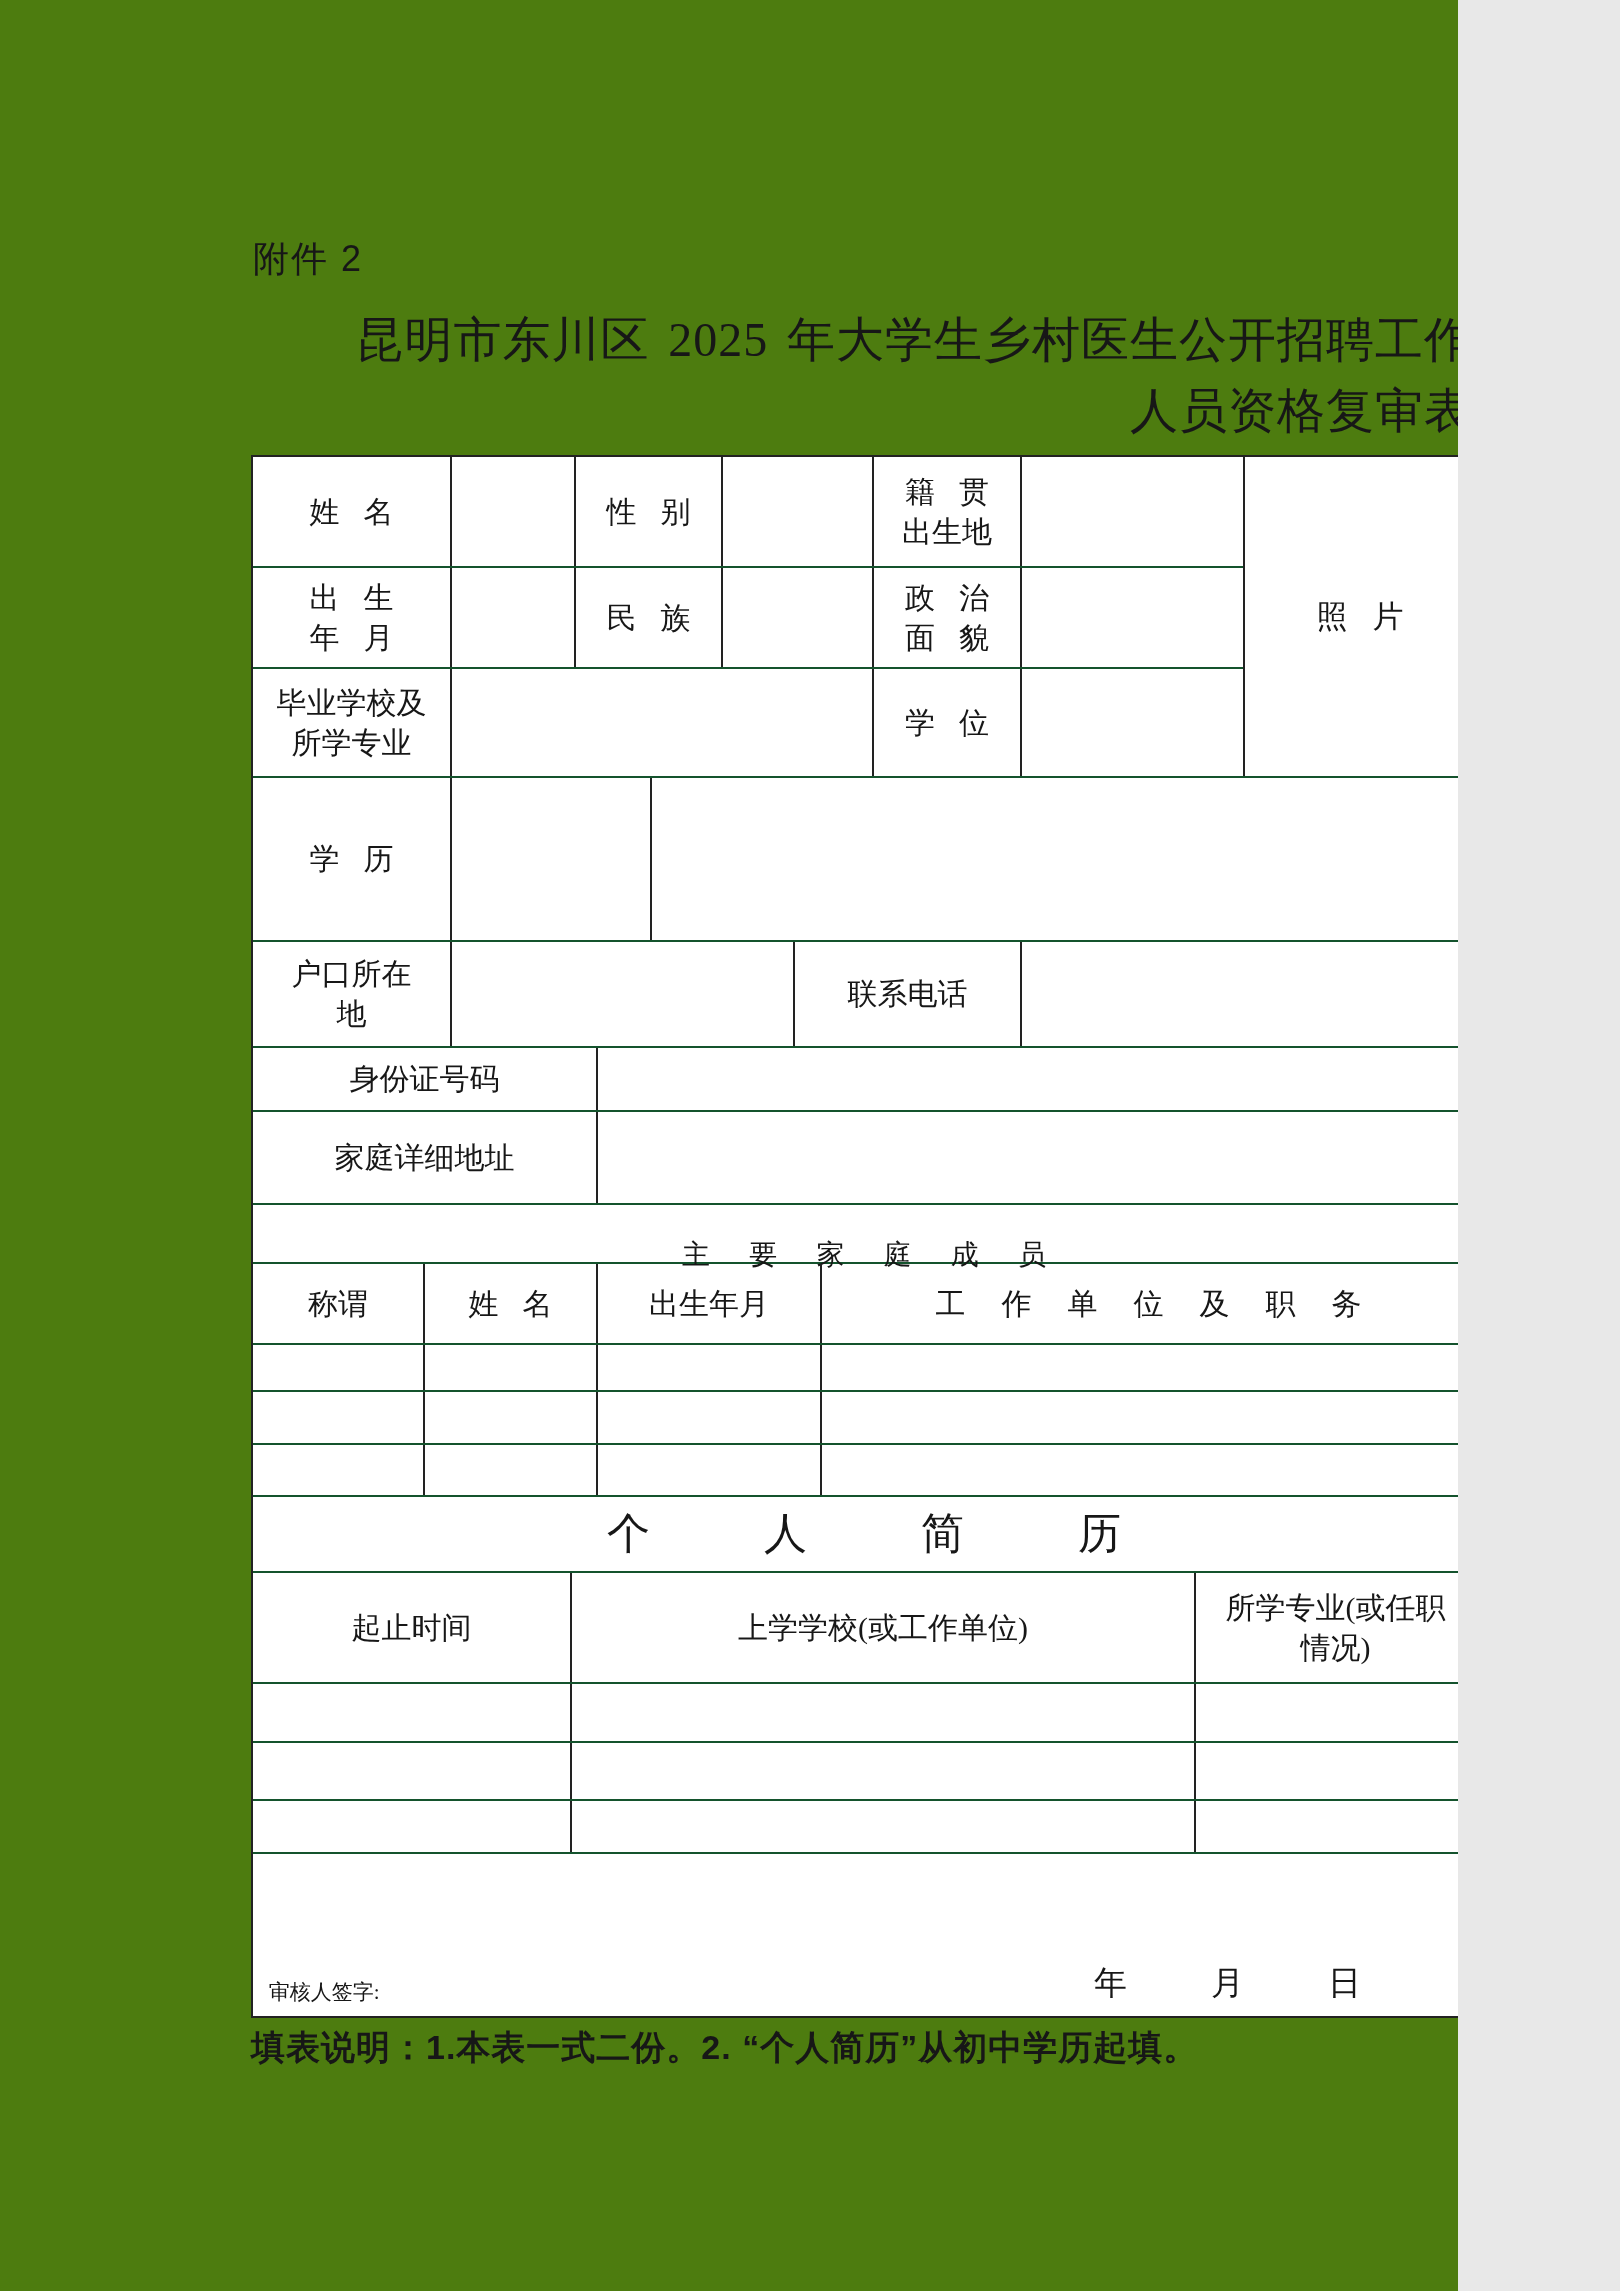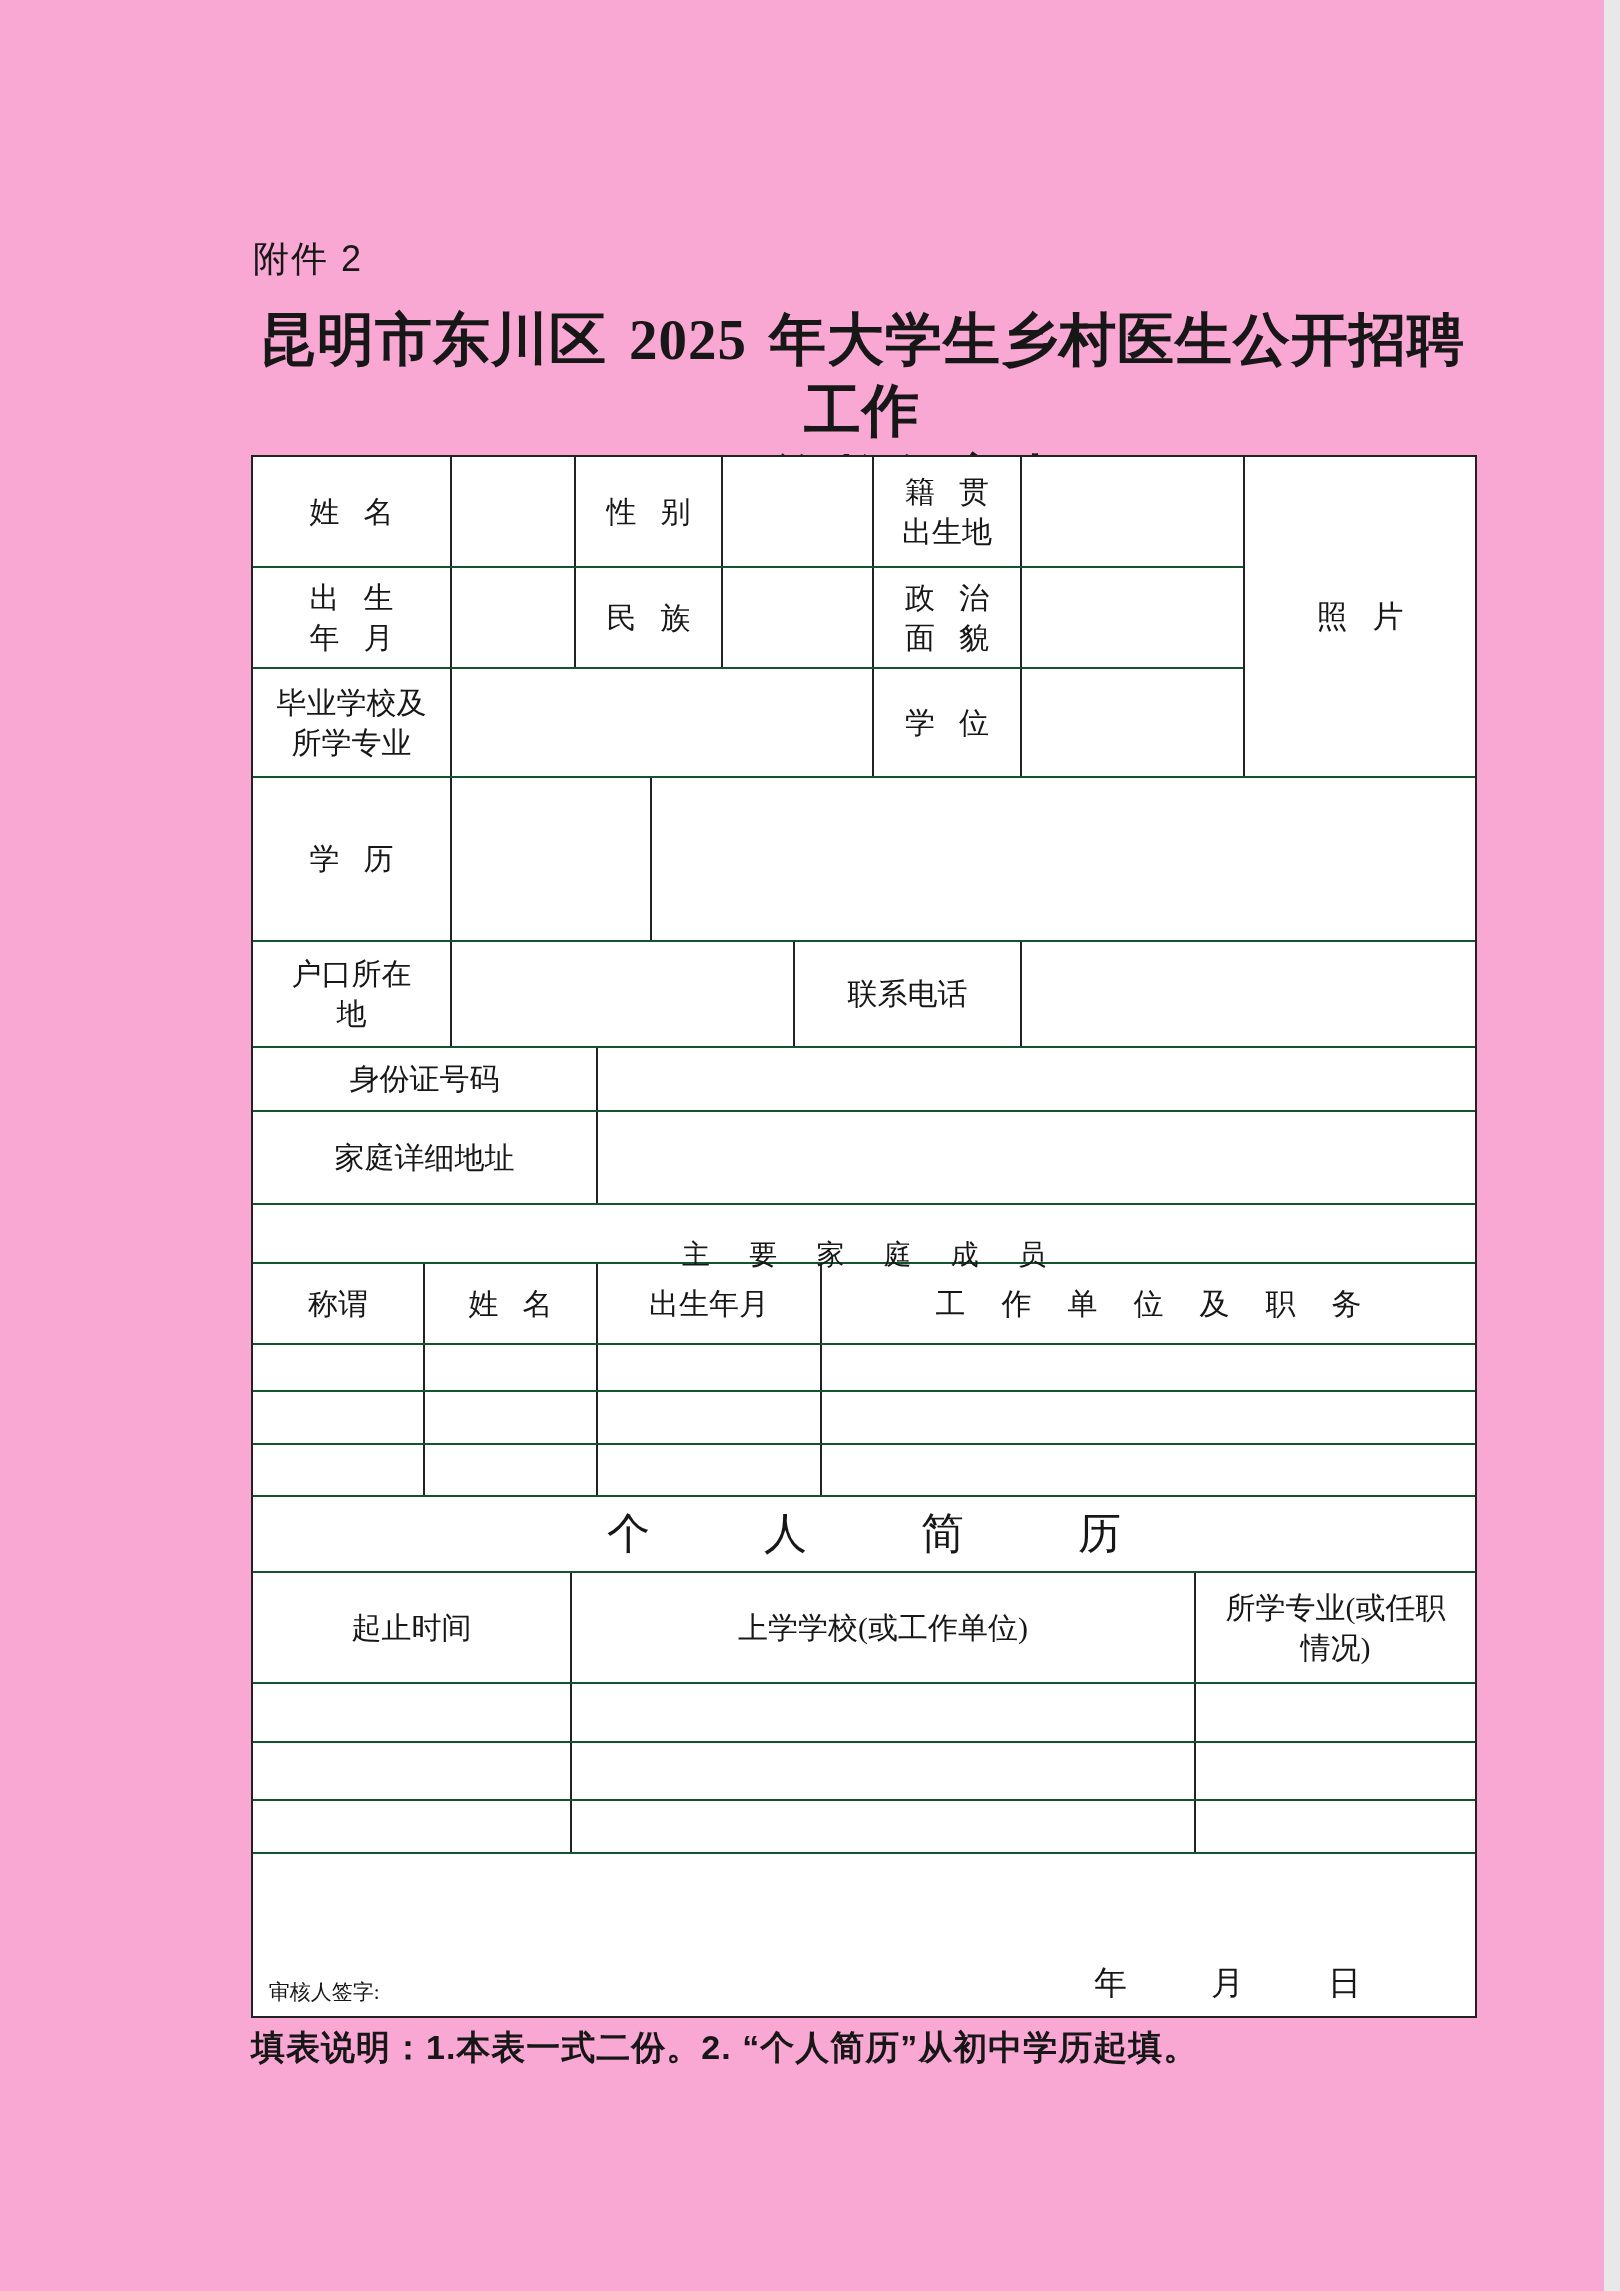--- a/index.html
+++ b/index.html
@@ -1,31 +1,31 @@
 <!DOCTYPE html>
 <html><head>
 <meta charset="utf-8">
 <style>
   html,body{margin:0;padding:0;background:#e8e8e8;}
   .sheet{
     position:relative;
-    width:1604px;height:2292px;
-    background:#f9a8d4;
+    width:1458px;height:2292px;
+    background:#4d7c0f;
     font-family:"Liberation Serif","DejaVu Serif",serif;
     color:#171717;
     overflow:hidden;
   }
   .attachment{
     position:absolute;left:253px;top:235px;
     font-family:"Liberation Sans","DejaVu Sans",sans-serif;
     font-size:36px;letter-spacing:2px;
   }
   .title-block{
     position:absolute;left:251px;top:304px;width:1222px;
-    text-align:center;font-weight:700;font-size:57px;
+    text-align:right;font-weight:400;font-size:48px;
     line-height:71px;letter-spacing:1px;word-spacing:0.12em;
   }
   .tbl{
     position:absolute;left:251px;top:455px;width:1222px;
     border:2.9px solid #222222;background:#ffffff;
     box-sizing:content-box;
   }
   .trow{display:flex;border-top:2px solid #14532d;box-sizing:border-box;}
   .trow.first{border-top:none;}
   .cell{

